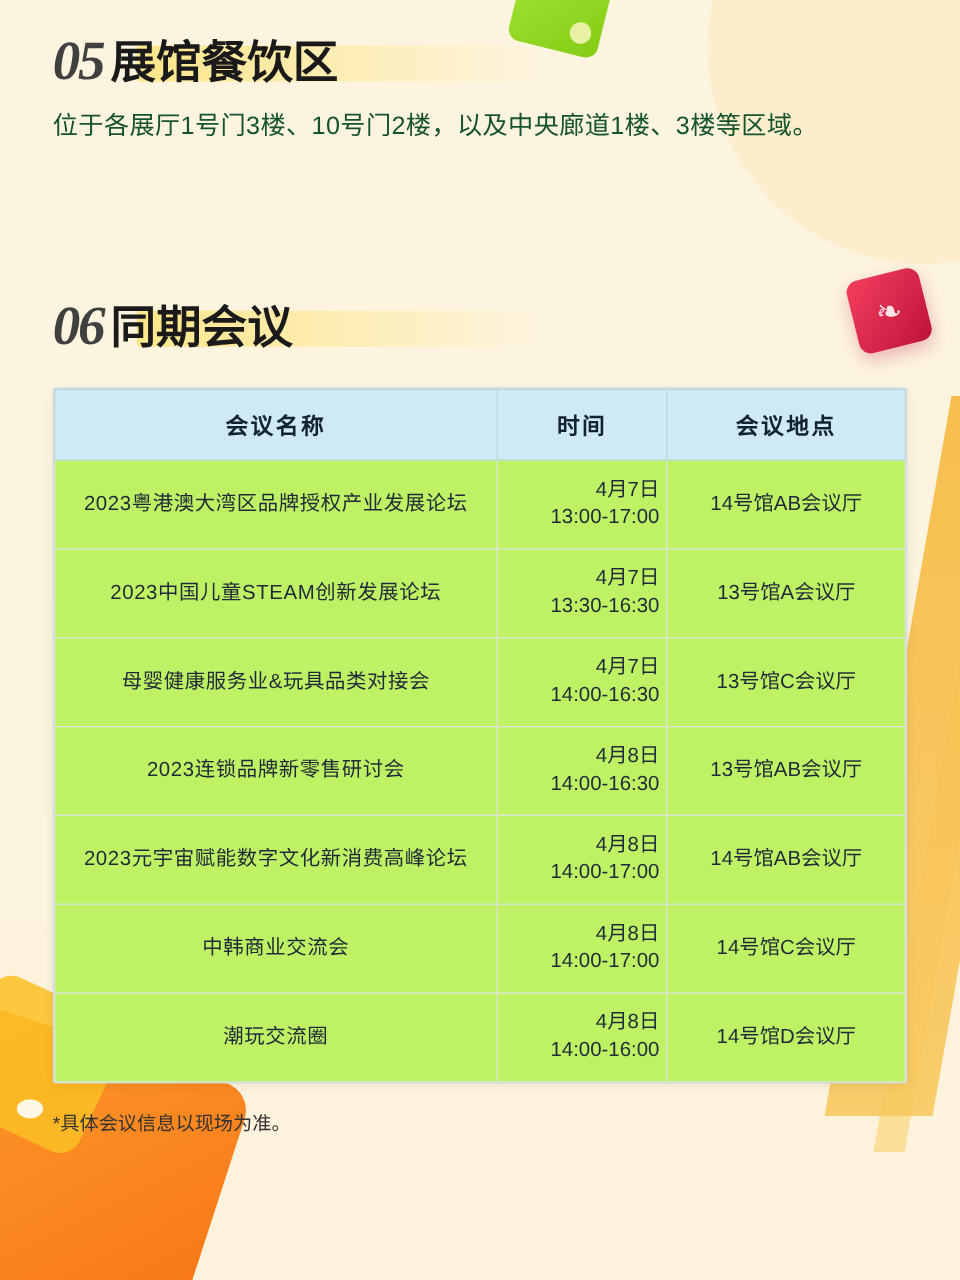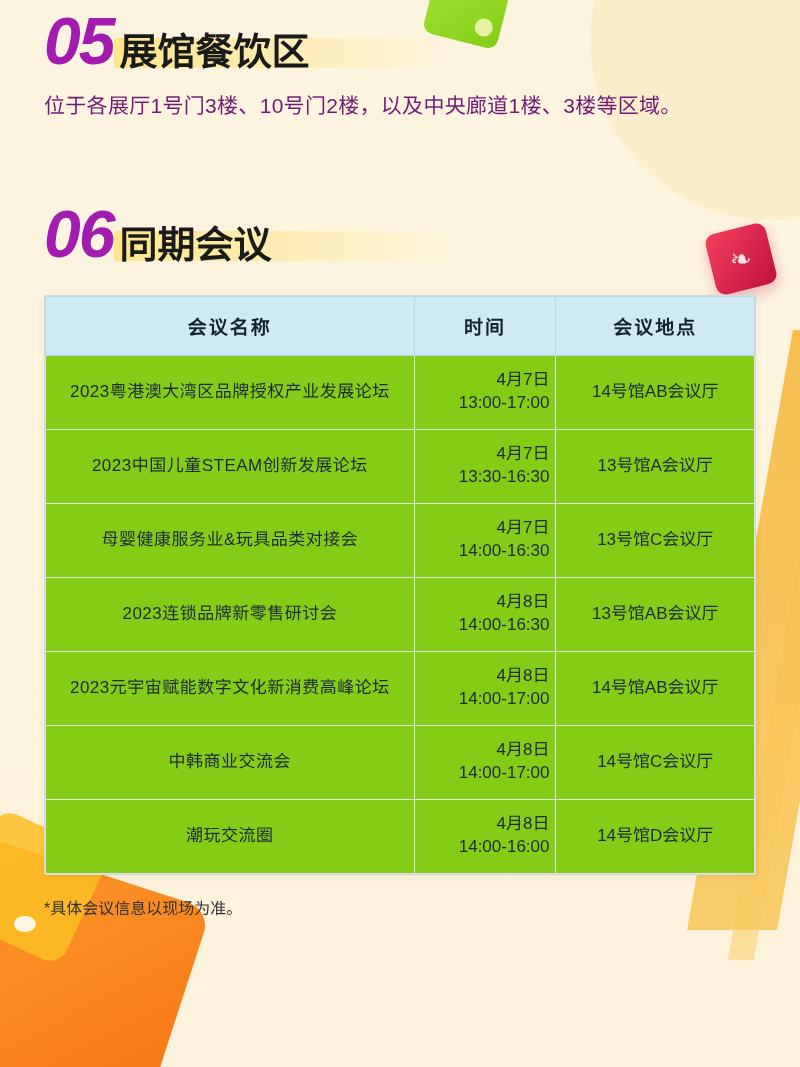--- a/index.html
+++ b/index.html
@@ -146,55 +146,55 @@
     right: 300px;
     bottom: 6px;
     height: 30px;
     background: linear-gradient(90deg, #fde68a 0%, rgba(253,230,138,0) 100%);
     z-index: 0;
     border-radius: 3px;
   }
   .sec-num {
     position: relative;
     z-index: 1;
-    font-family: Liberation Sans, sans-serif;
+    font-family: Liberation Serif, serif;
     font-weight: bold;
     font-style: italic;
-    font-size: 66px;
+    font-size: 46px;
     line-height: 1;
-    color: #a21caf;
+    color: #404040;
     letter-spacing: -2px;
   }
   .sec-title {
     position: relative;
     z-index: 1;
     font-family: "DejaVu Sans", sans-serif;
     font-weight: bold;
     font-size: 38px;
     line-height: 1;
     color: #1a1a1a;
     margin-left: 6px;
     padding-bottom: 3px;
   }
 
   .sec-body {
     font-size: 21px;
     line-height: 1.75;
-    color: #701a75;
+    color: #14532d;
     margin-top: 14px;
     letter-spacing: .3px;
     max-width: 710px;
   }
 
-  #section-meeting { margin-top: 68px; }
+  #section-meeting { margin-top: 96px; }
 
   
   .table-wrap {
     margin-top: 28px;
-    background: #84cc16;
+    background: #bef264;
     border: 1px solid #cfd8dc;
     border-radius: 2px;
     box-shadow: 0 2px 10px rgba(0,0,0,.06);
   }
   table.meeting {
     width: 100%;
     border-collapse: collapse;
     table-layout: fixed;
   }
   table.meeting th {

